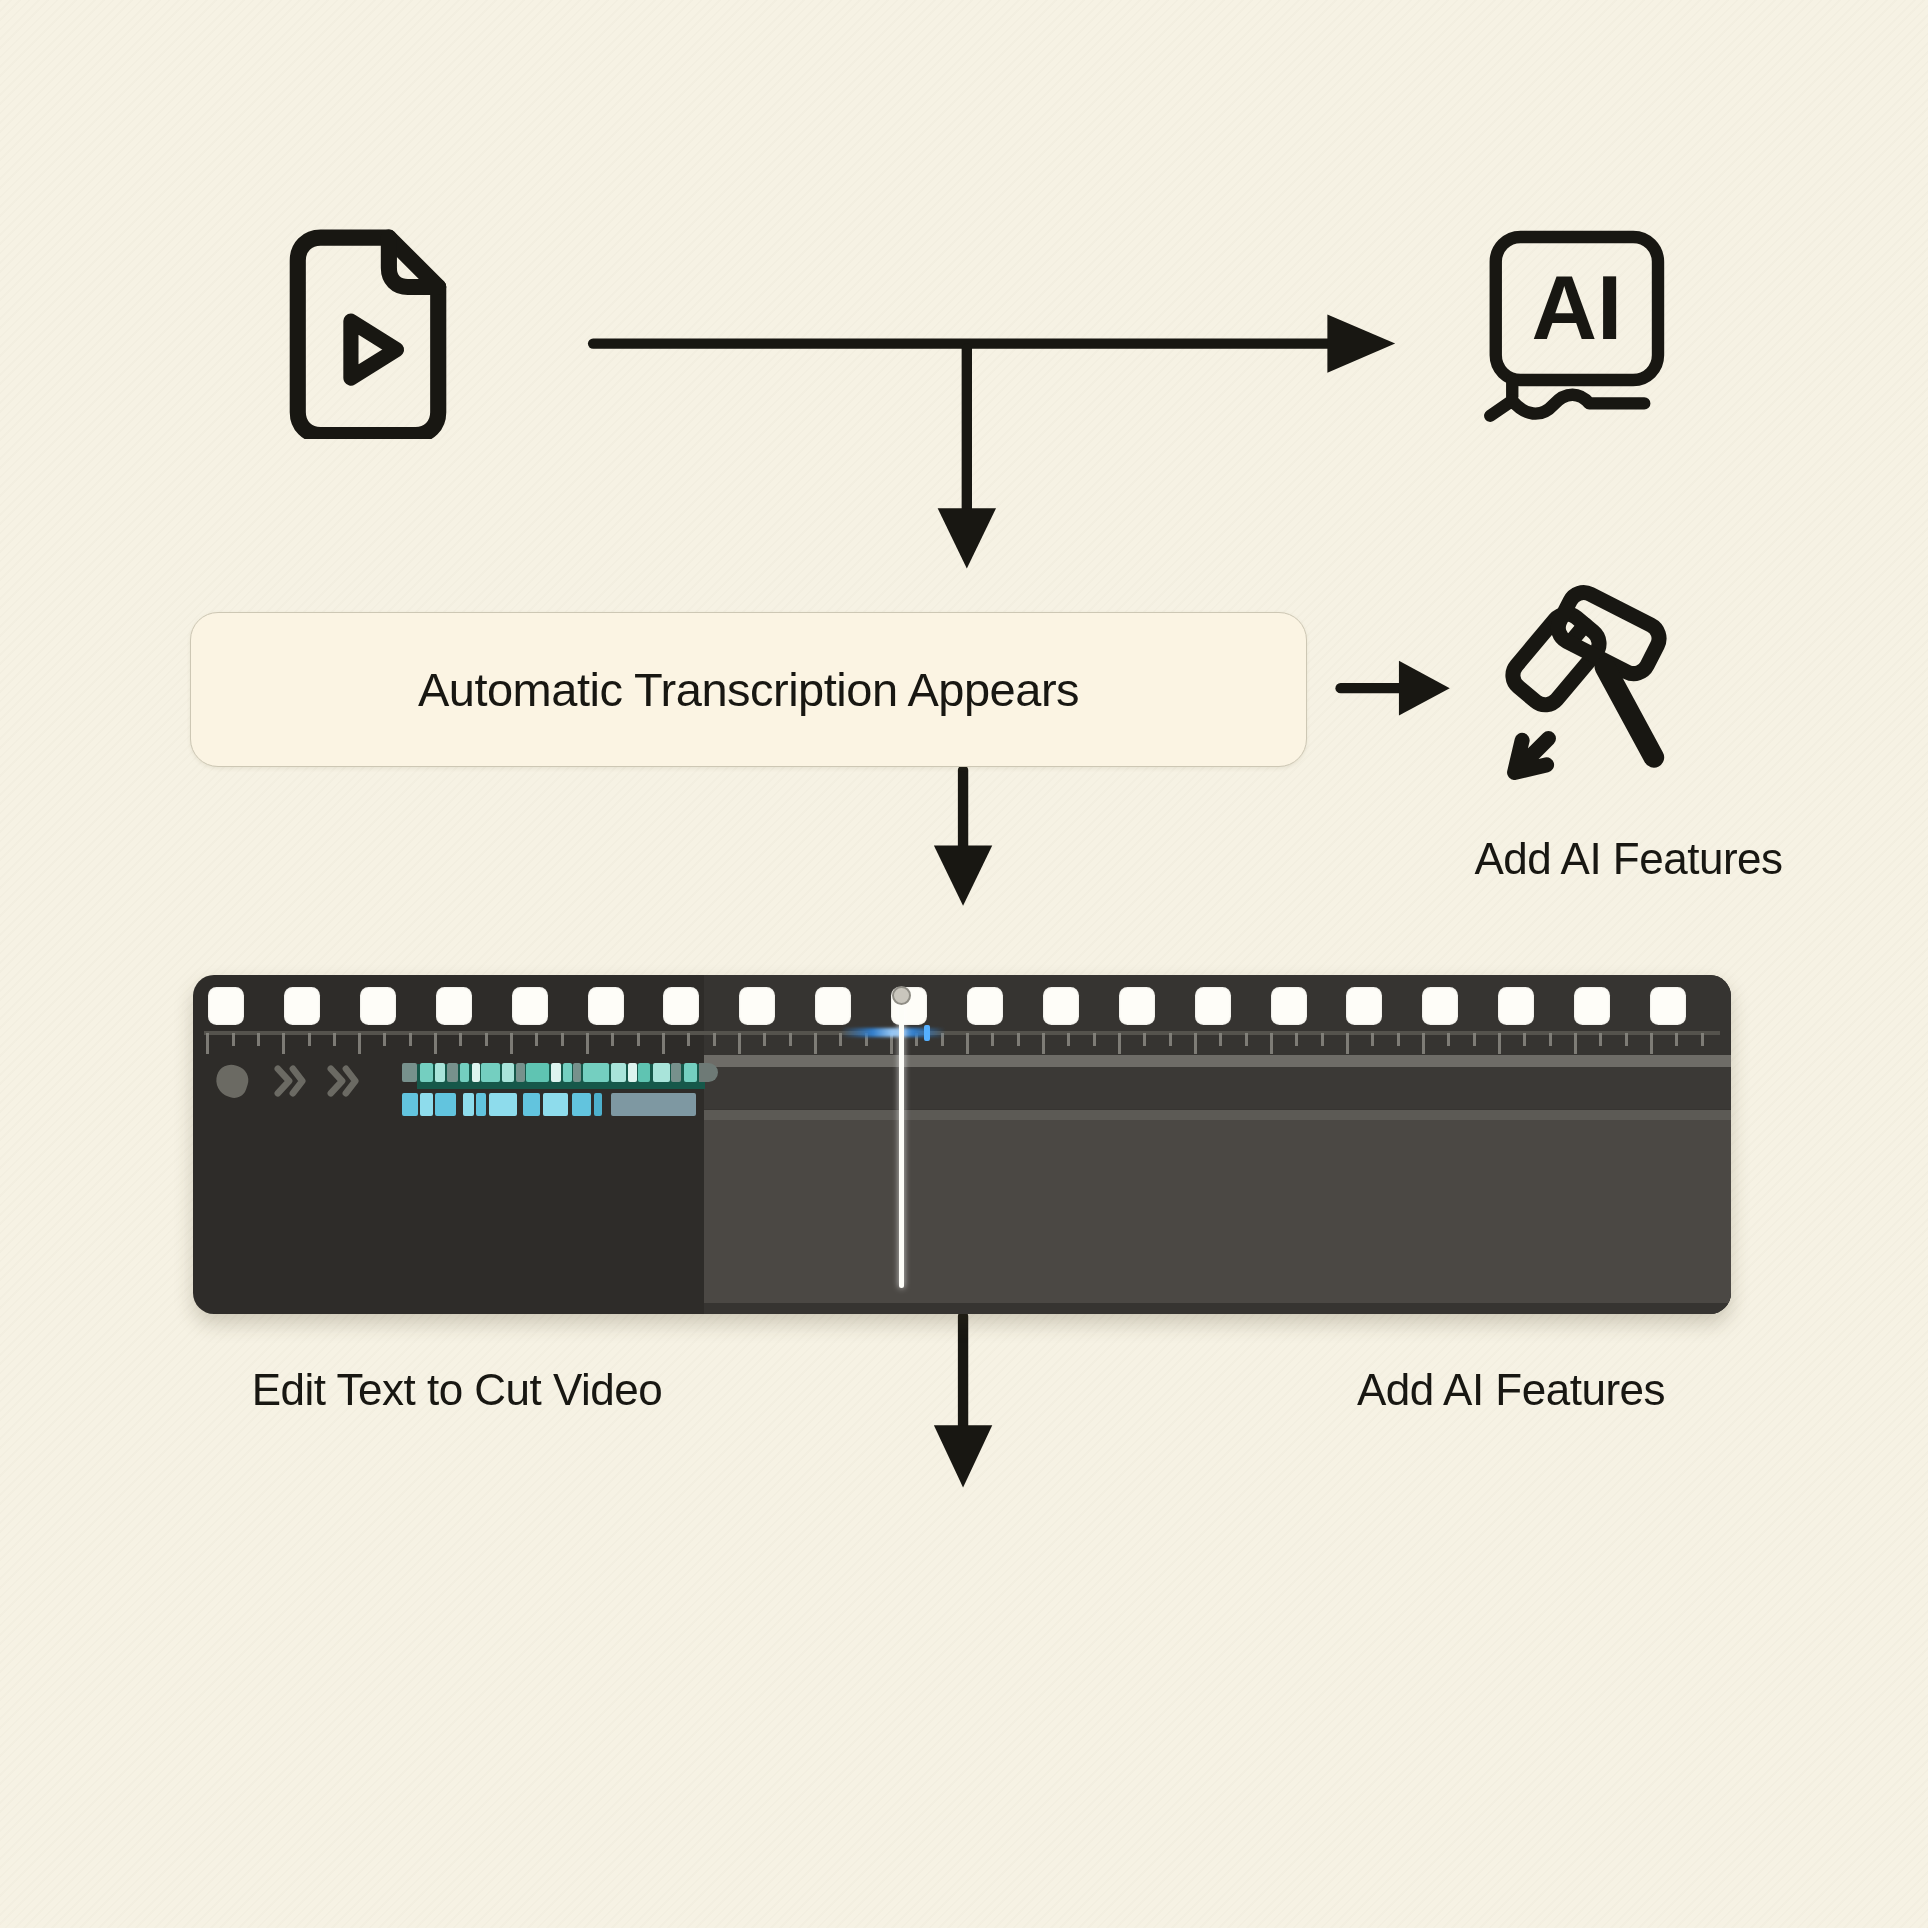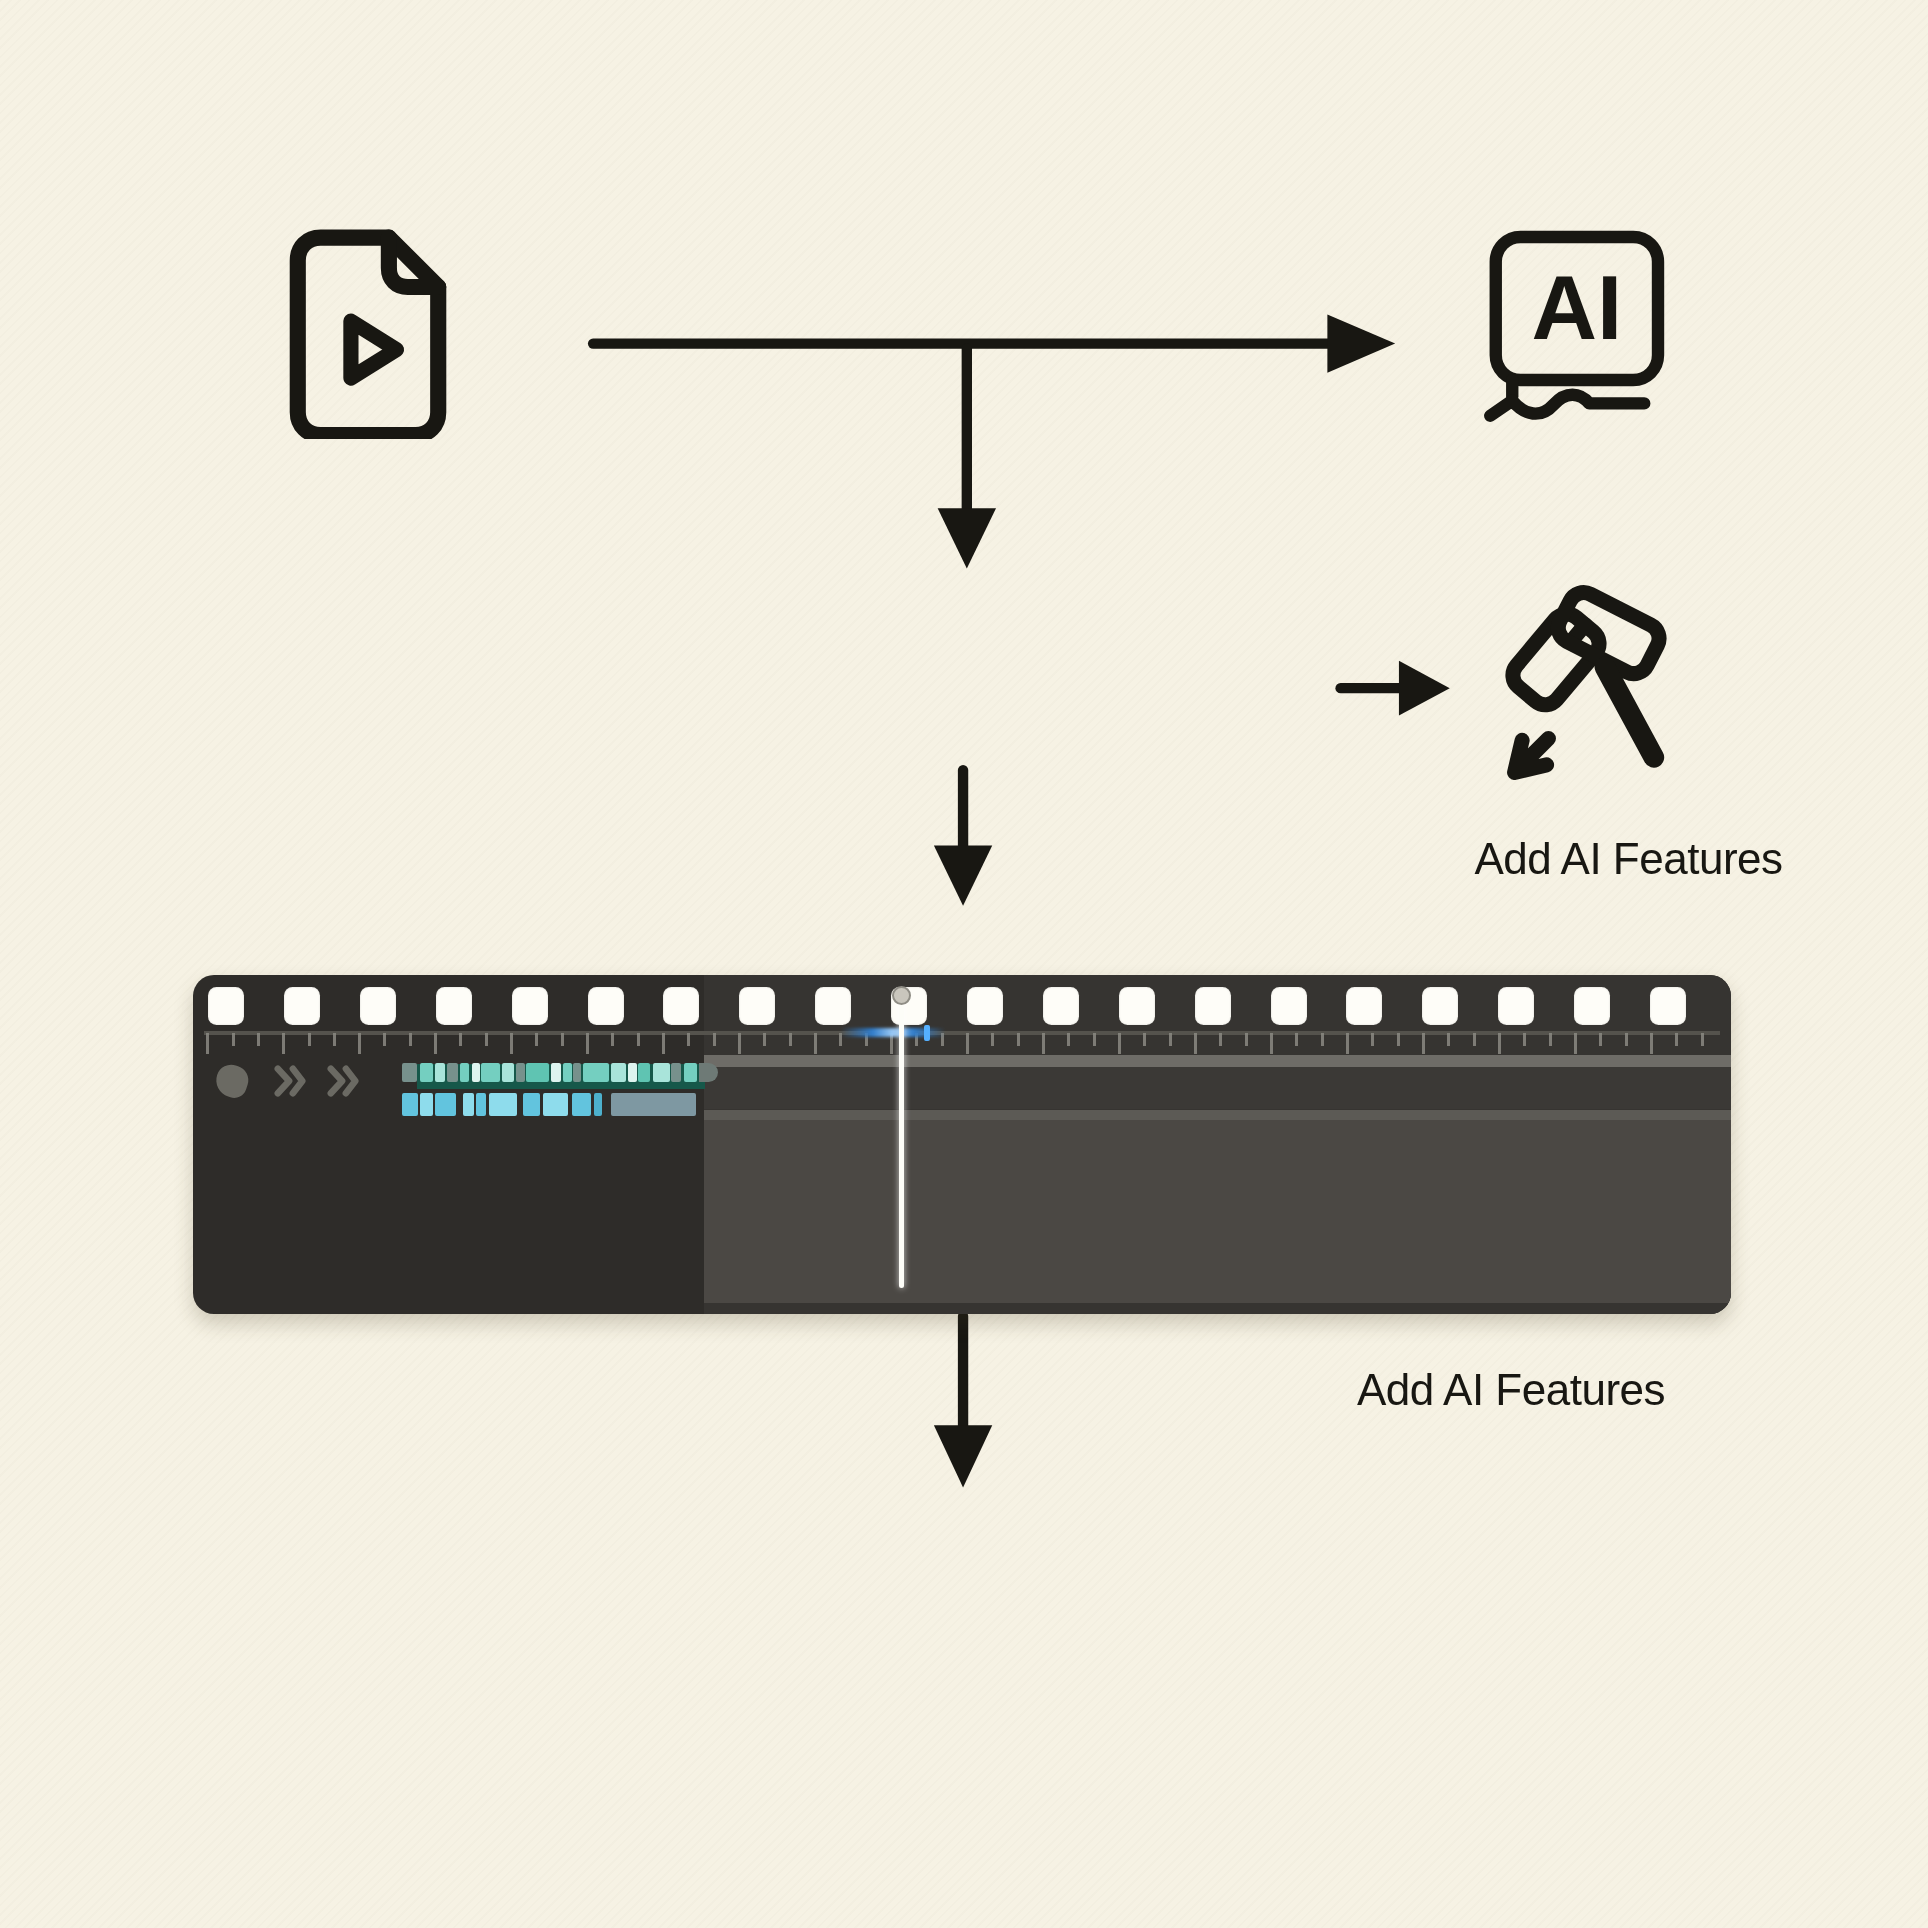--- a/index.html
+++ b/index.html
@@ -88,20 +88,23 @@
     <path class="stroke" stroke-width="8" d="M40 50 l24 15 -24 15 z"></path>
   </svg>
 
   <svg class="abs" style="left:1471px;top:226px" width="220" height="220" viewBox="0 0 160 160">
     <rect class="stroke" stroke-width="9" x="18" y="8" width="118" height="104" rx="18"></rect>
     <text x="77" y="82" text-anchor="middle" font-size="66" font-weight="700" fill="#181712" font-family="Liberation Sans, sans-serif">AI</text>
     <path class="stroke" stroke-width="9" d="M30 112 v12"></path>
     <path class="stroke" stroke-width="9" d="M14 138 l16 -11 c9 11 21 13 30 3 c9 -10 19 -9 26 -1 l40 0"></path>
   </svg>
 
+  <div class="abs" id="transcription-box">
+    <span>Automatic Transcription Appears</span>
+  </div>
 
   <svg class="abs" style="left:1492px;top:584px" width="207" height="213" viewBox="0 0 110 113">
     <g transform="rotate(40 34 40)">
       <rect class="stroke" stroke-width="8" x="20" y="16" width="28" height="48" rx="8"></rect>
       <path class="stroke" stroke-width="8" d="M34 16 v10"></path>
     </g>
     <g transform="rotate(27 62 26)">
       <rect class="stroke" stroke-width="8" x="36" y="12" width="52" height="28" rx="8"></rect>
     </g>
     <path class="stroke" stroke-width="11" d="M60 44 l26 48"></path>
@@ -249,17 +252,18 @@
         <div class="hole" style="left: 1381px; background: rgb(254, 253, 248);"></div>
         <div class="hole" style="left: 1457px; background: rgb(254, 253, 248);"></div>
       </div>
 
     <div id="ruler-glow"></div>
     <div id="ruler-glow-tick" style="background: rgb(85, 176, 255);"></div>
     <div id="playhead-line"></div>
     <div id="playhead-knob"></div>
   </div>
 
+  <div class="abs label" style="left:132px;top:1365px;width:650px;font-size:44px">Edit Text to Cut Video</div>
   <div class="abs label" style="left:1304px;top:1365px;width:414px;font-size:44px">Add AI Features</div>
 
 
 </div>
 
 
 </body></html>

